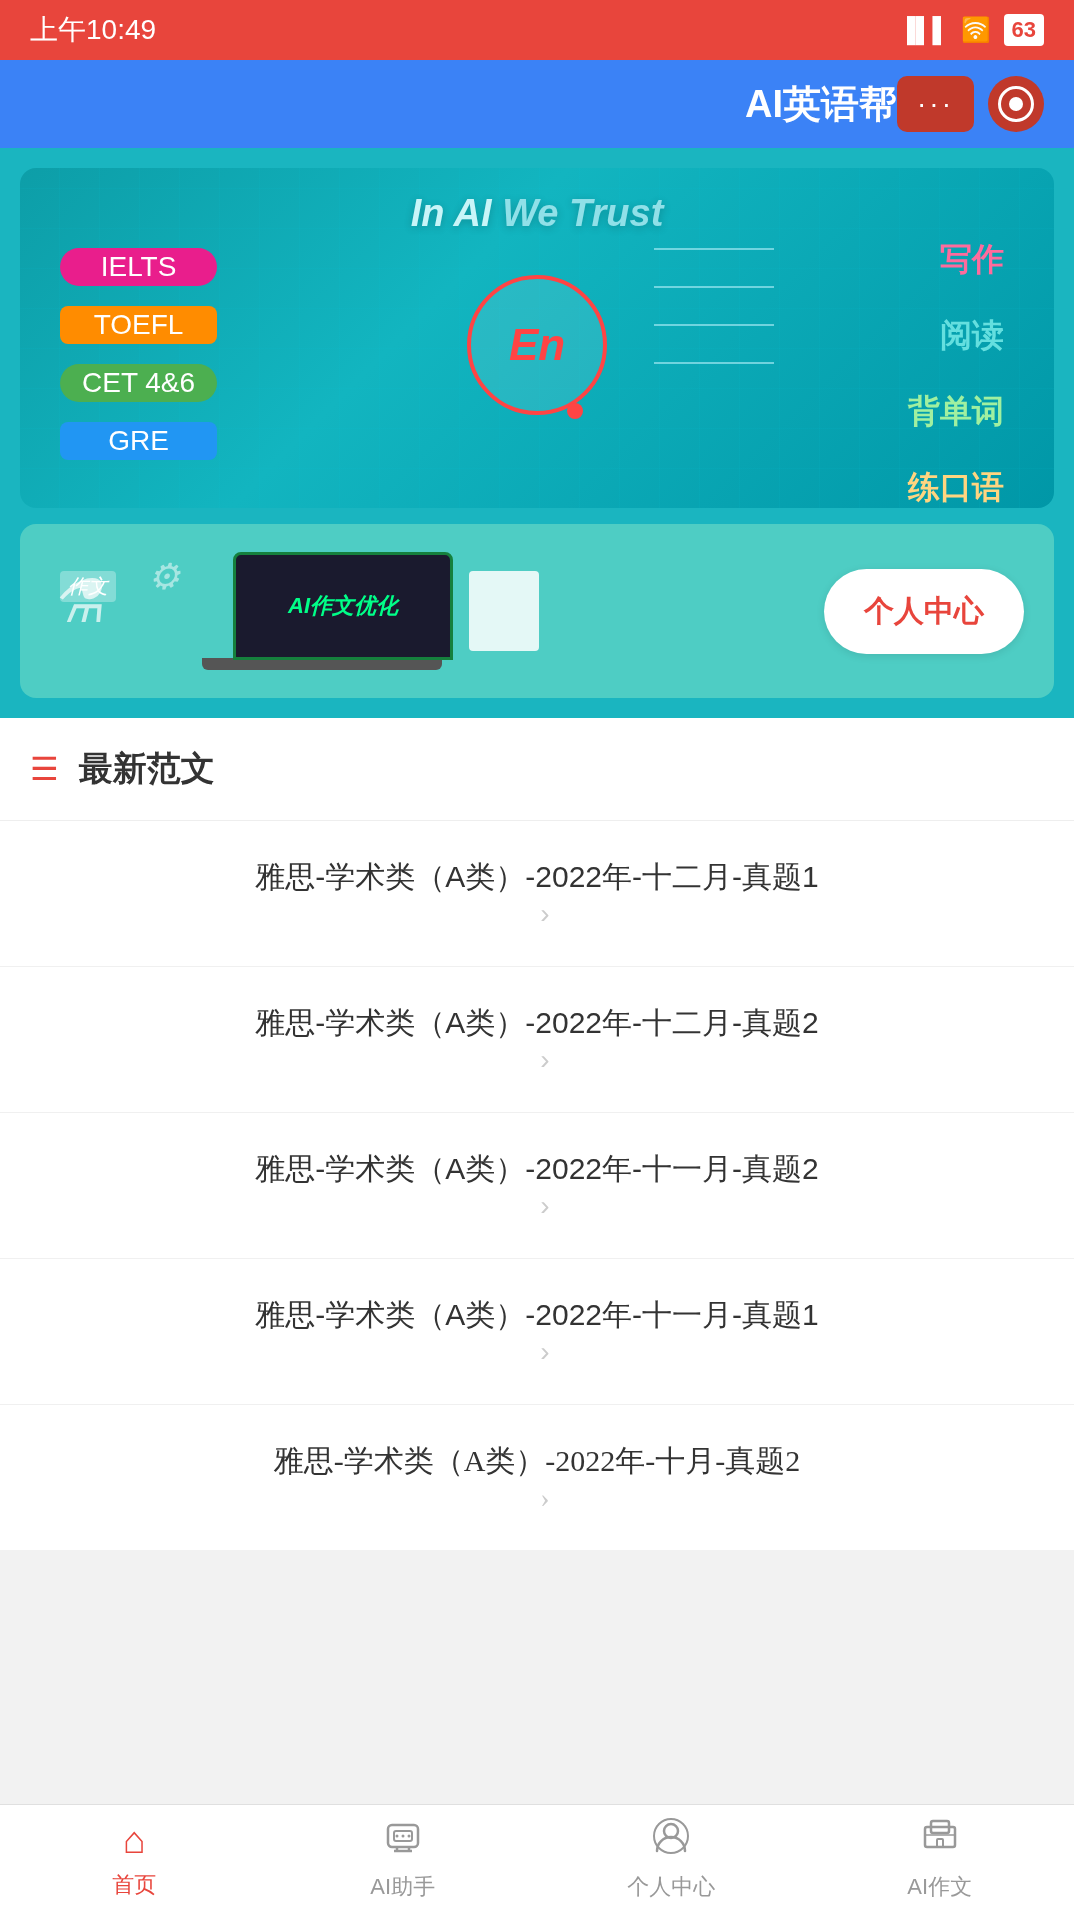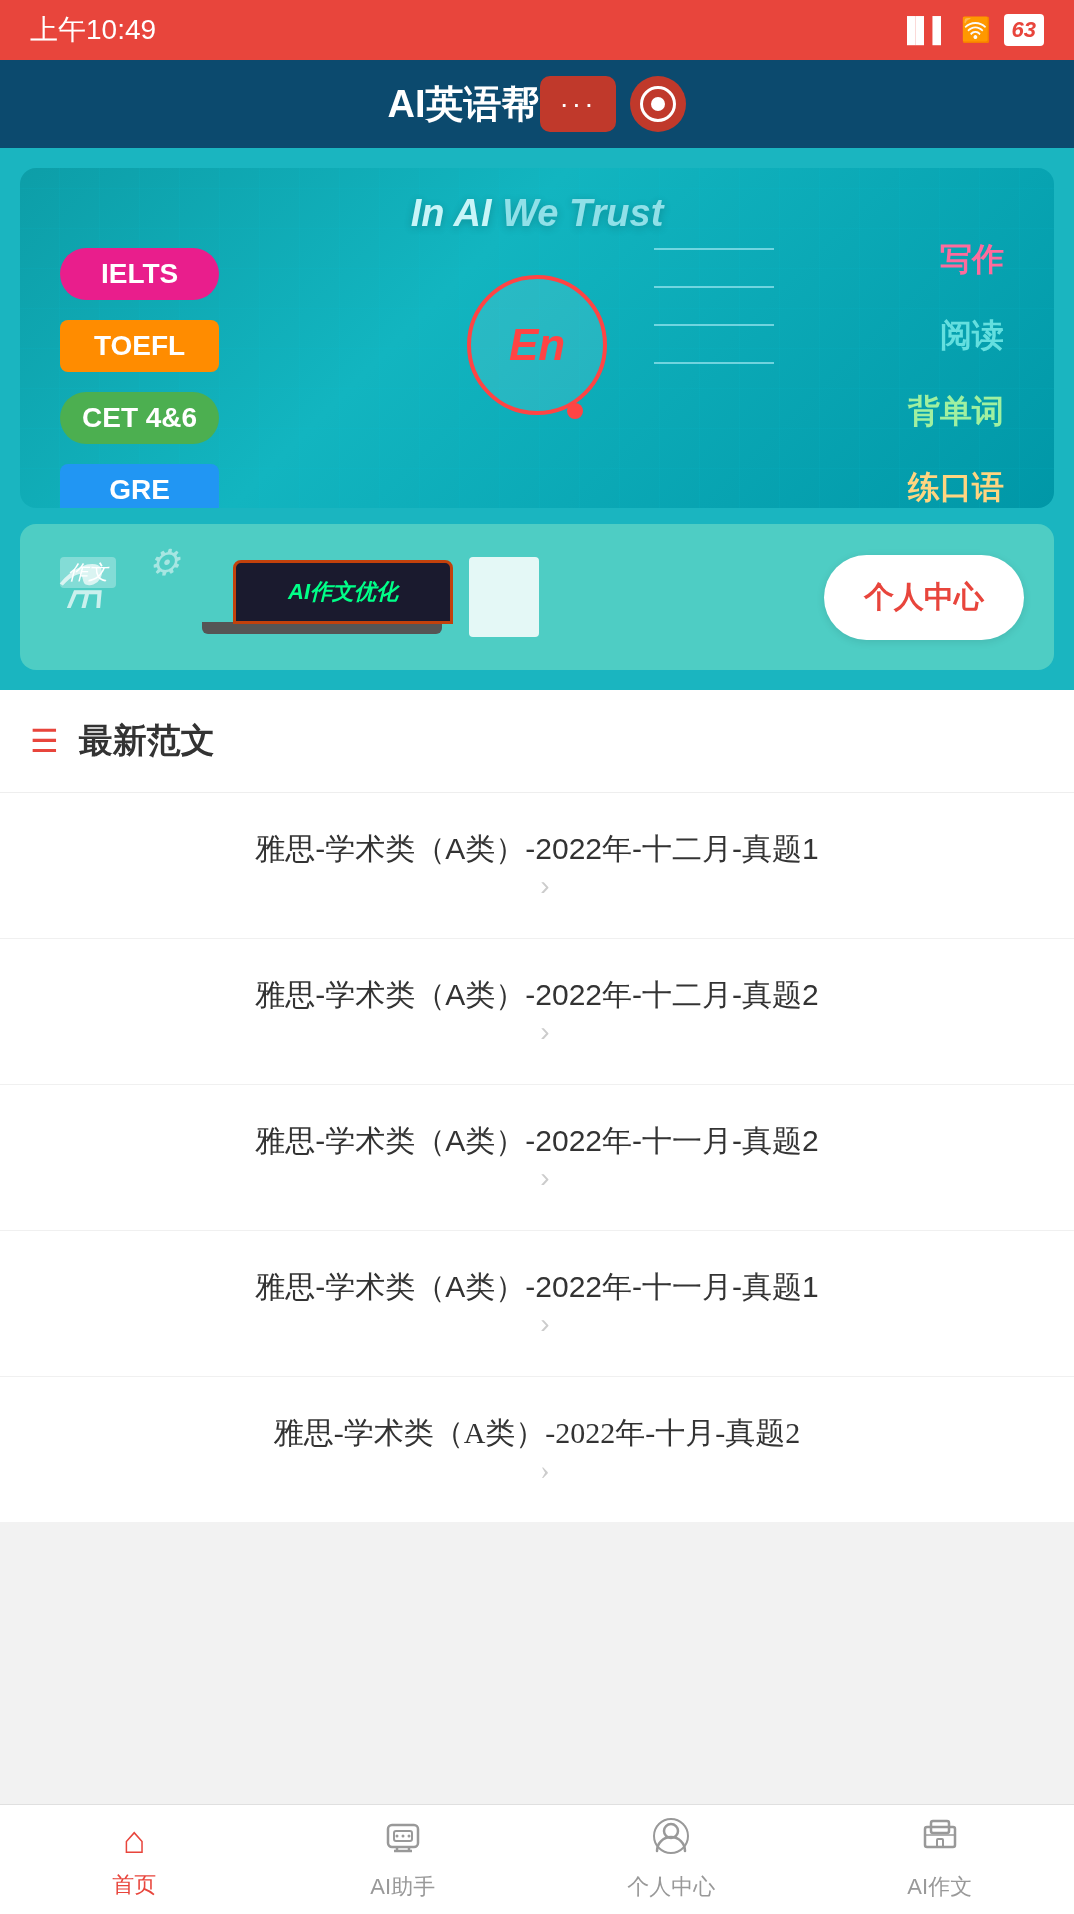--- a/index.html
+++ b/index.html
@@ -37,31 +37,30 @@
       color: white;
       font-size: 24px;
     }
     .battery-icon {
       background: white;
       border-radius: 4px;
       padding: 3px 8px;
       color: #e8453c;
       font-size: 22px;
       font-weight: bold;
-      font-style: italic;
     }
 
     
     .header {
       width: 100%;
       height: 88px;
-      background: #0c4a6e;
-      display: flex;
-      align-items: center;
-      justify-content: center;
+      background: #3b82f6;
+      display: flex;
+      align-items: center;
+      justify-content: flex-end;
       padding: 0 30px;
     }
     .header-title {
       color: white;
       font-size: 38px;
       font-weight: bold;
     }
     .header-actions {
       display: flex;
       align-items: center;
@@ -153,23 +152,23 @@
     
     .exam-labels {
       position: absolute;
       left: 40px;
       top: 80px;
       display: flex;
       flex-direction: column;
       gap: 20px;
     }
     .exam-label {
-      padding: 10px 22px;
+      padding: 3px 22px;
       border-radius: 8px;
-      font-weight: bold;
+      font-weight: normal;
       font-size: 28px;
       text-align: center;
     }
     .exam-ielts { background: #e91e8c; color: white; border-radius: 50px; }
     .exam-toefl { background: #ff8c00; color: white; border-radius: 8px; }
     .exam-cet { background: #4caf50; color: white; border-radius: 50px; }
     .exam-gre { background: #2196f3; color: white; border-radius: 8px; }
 
     
     .brain-icon {
@@ -284,28 +283,28 @@
       top: 5px;
       left: 10px;
       background: rgba(255,255,255,0.3);
       color: white;
       font-size: 20px;
       padding: 2px 8px;
       border-radius: 4px;
     }
     .laptop-area {
       width: 220px;
-      height: 64px;
+      height: 108px;
       background: #1a1a2e;
       border-radius: 8px 8px 0 0;
       position: relative;
       display: flex;
       align-items: center;
       justify-content: center;
-      border: 3px solid #c2410c;
+      border: 3px solid #15803d;
       margin-left: 43px;
     }
     .laptop-screen-text {
       color: #00ff88;
       font-size: 22px;
       font-weight: bold;
       text-align: center;
     }
     .laptop-base {
       width: 240px;

